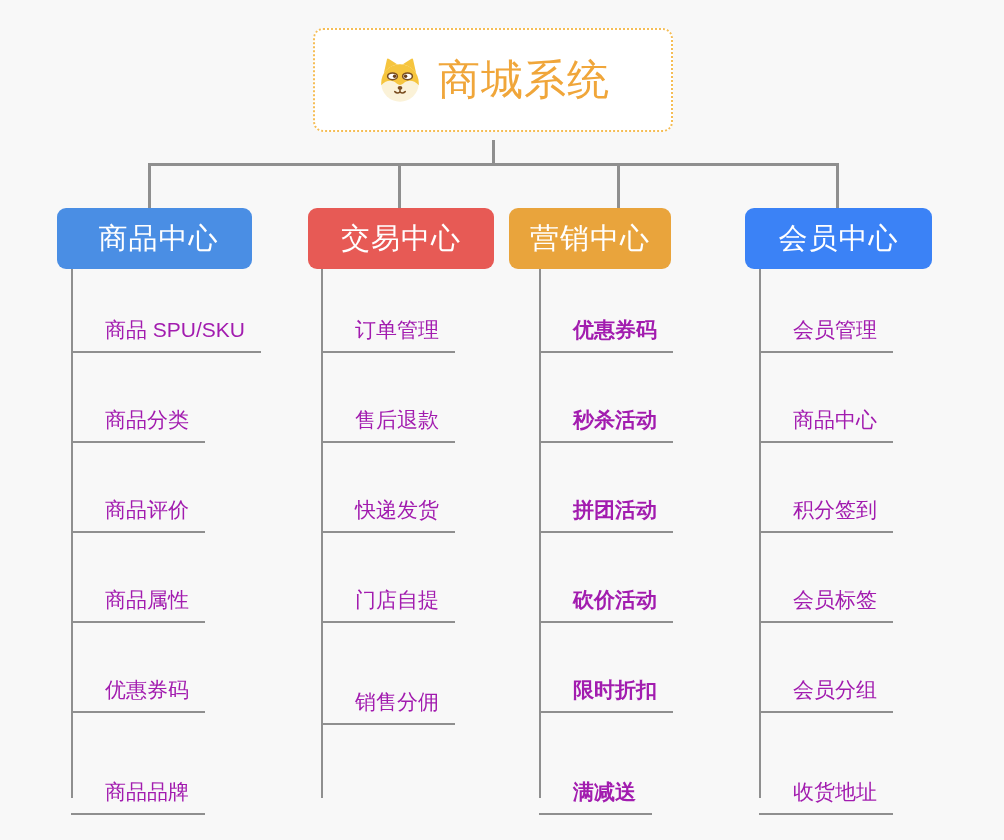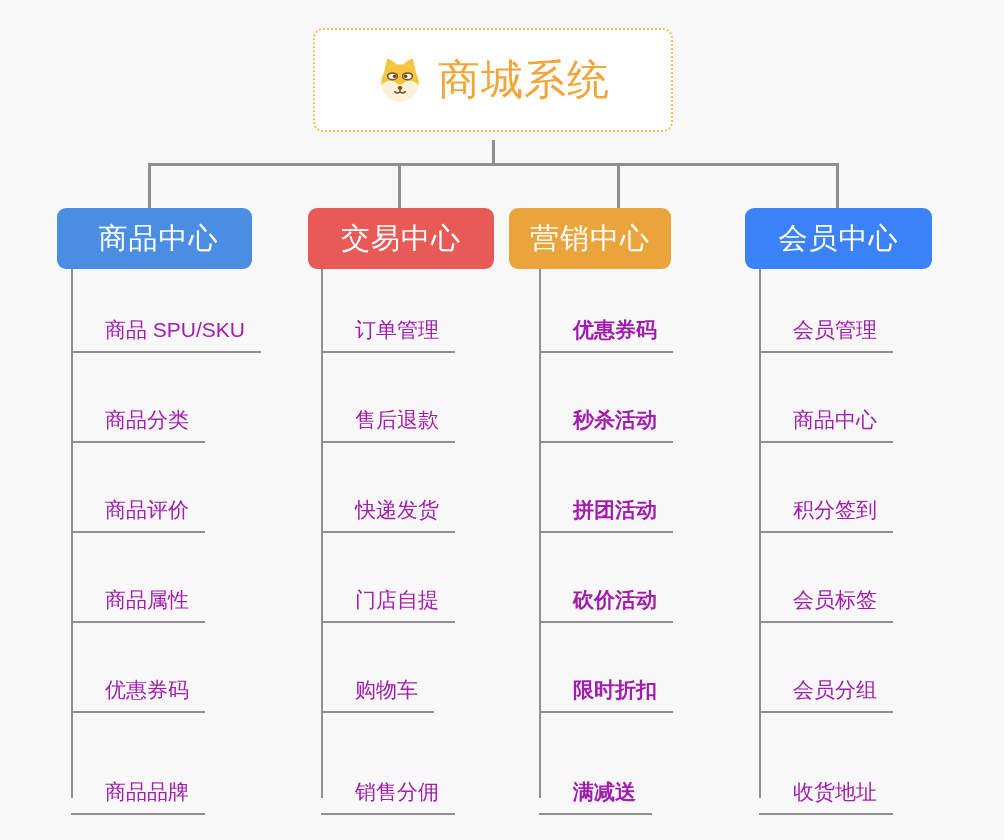--- a/index.html
+++ b/index.html
@@ -175,23 +175,20 @@
     <li class="leaf">
         <span>售后退款</span>
       </li>
     <li class="leaf">
         <span>快递发货</span>
       </li>
     <li class="leaf">
         <span>门店自提</span>
       </li>
     <li class="leaf">
-        <span>购物车</span>
-      </li>
-    <li class="leaf">
         <span>销售分佣</span>
       </li>
   </ul>
 
   <ul class="leaf-list l2">
     <li class="leaf">
         <span>优惠券码</span>
       </li>
     <li class="leaf">
         <span>秒杀活动</span>

